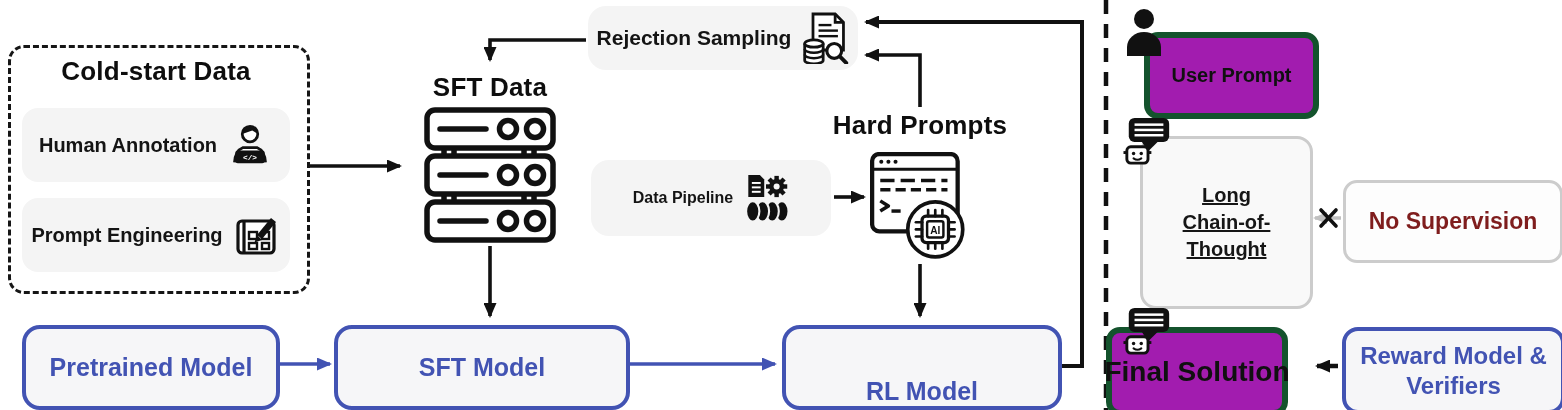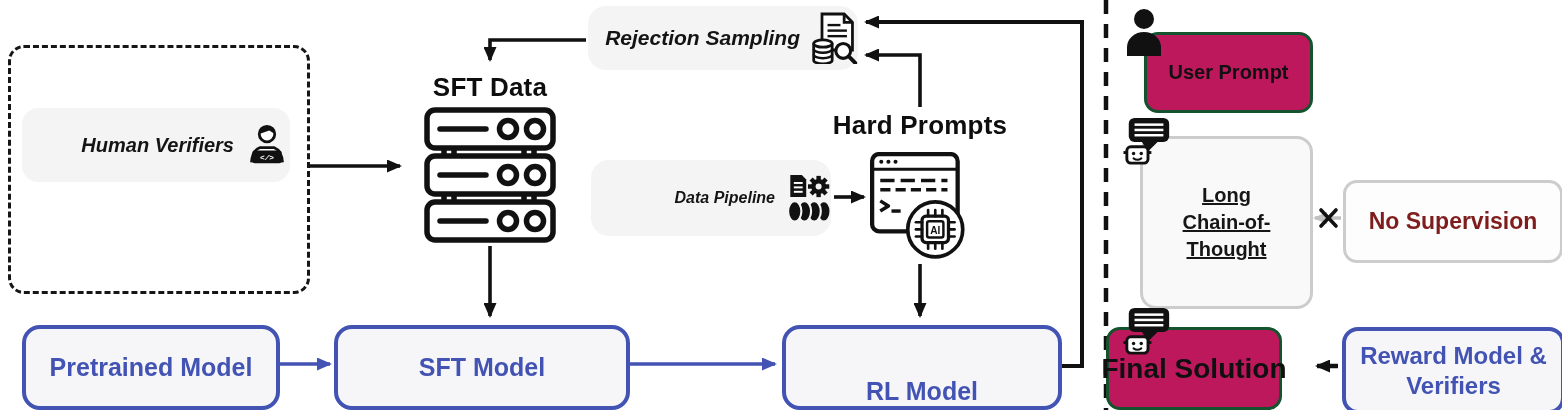--- a/index.html
+++ b/index.html
@@ -2,26 +2,26 @@
 <html><head>
 <meta charset="utf-8">
 <style>
   html,body{margin:0;padding:0;background:#fff;}
   .canvas{position:relative;width:1562px;height:410px;background:#fff;
     font-family:"Liberation Sans",sans-serif;overflow:hidden;}
   .abs{position:absolute;}
   .title{font-weight:700;color:#0e0e0e;text-align:center;letter-spacing:.2px;}
   .dashed-box{border:3px dashed #161616;border-radius:16px;background:#fff;}
   .pill{background:#f4f4f4;border-radius:16px;display:flex;align-items:center;
-    justify-content:flex-end;gap:10px;font-style:italic;}
+    justify-content:center;gap:10px;}
   .pill .lbl{font-weight:700;font-size:20px;color:#141414;white-space:nowrap;}
   .model-box{border:4px solid #4253b3;border-radius:18px;background:#f6f6f8;
     display:flex;align-items:center;justify-content:center;color:#4253b3;
     font-weight:700;font-size:25px;white-space:nowrap;}
-  .frame-navy{border:3px solid #14532d;border-radius:14px;background:#be185d;
+  .frame-navy{border:6px solid #14532d;border-radius:14px;background:#a21caf;
     display:flex;align-items:center;justify-content:center;font-weight:700;
     font-size:20px;color:#101010;white-space:nowrap;}
   .frame-gray{border:3px solid #cccccc;border-radius:16px;background:#f9f9f9;
     display:flex;flex-direction:column;align-items:center;justify-content:center;
     font-weight:700;font-size:20px;color:#161616;line-height:1.35;text-decoration:underline;}
   .frame-gray-white{border:3px solid #cccccc;border-radius:14px;background:#fdfdfd;
     display:flex;align-items:center;justify-content:center;font-weight:700;
     font-size:23px;color:#7f1d1d;white-space:nowrap;}
   .reward-box{border:4px solid #4253b3;border-radius:16px;background:#f6f6f8;
     display:flex;flex-direction:column;align-items:center;justify-content:center;
@@ -84,32 +84,46 @@
     <line x1="1341" y1="218" x2="1315" y2="218" stroke="#c0c0c0" stroke-width="3.5" marker-end="url(#ah-g)"></line>
     <g stroke="#111" stroke-width="3.6" stroke-linecap="round">
       <line x1="1321" y1="210" x2="1336" y2="226"></line>
       <line x1="1336" y1="210" x2="1321" y2="226"></line>
     </g>
 
     <line x1="1106" y1="0" x2="1106" y2="410" stroke="#111" stroke-width="4.5" stroke-dasharray="14 10"></line>
   </svg>
 
   <div class="abs dashed-box" style="left:8px;top:45px;width:296px;height:243px;"></div>
+  <div class="abs title" style="left:8px;top:56px;width:296px;font-size:26px;">Cold-start Data</div>
 
   <div class="abs pill" style="left:22px;top:108px;width:268px;height:74px;">
-    <span class="lbl">Human Verifiers</span>
+    <span class="lbl">Human Annotation</span>
     <svg width="46" height="42" viewBox="0 0 50 46">
       <path d="M8,42 q1,-13 9,-16 l16,0 q8,3 9,16" fill="#fff" stroke="#111" stroke-width="3"></path>
       <circle cx="25" cy="11" r="8.5" fill="#fff" stroke="#111" stroke-width="3"></circle>
       <path d="M16.5,11 a8.5,8.5 0 0 1 17,0 l-6,-4 l-11,4 z" fill="#111"></path>
       <rect x="9" y="29" width="32" height="14" rx="2.5" fill="#111"></rect>
       <text x="25" y="39" font-size="8.5" font-weight="bold" fill="#fff" text-anchor="middle" font-family="Liberation Mono, monospace">&lt;/&gt;</text>
     </svg>
   </div>
 
+  <div class="abs pill" style="left:22px;top:198px;width:268px;height:74px;">
+    <span class="lbl">Prompt Engineering</span>
+    <svg width="48" height="44" viewBox="0 0 48 44">
+      <rect x="5" y="8" width="36" height="32" rx="4" fill="#fff" stroke="#111" stroke-width="3.2"></rect>
+      <line x1="11" y1="8" x2="11" y2="40" stroke="#111" stroke-width="3.2"></line>
+      <rect x="16" y="19" width="8" height="7" fill="none" stroke="#111" stroke-width="2.4"></rect>
+      <rect x="29" y="19" width="7" height="7" fill="none" stroke="#111" stroke-width="2.4"></rect>
+      <rect x="16" y="30" width="8" height="6" fill="none" stroke="#111" stroke-width="2.4"></rect>
+      <rect x="29" y="30" width="7" height="6" fill="none" stroke="#111" stroke-width="2.4"></rect>
+      <path d="M24,22 L38,5 L43,9 L29,26 Z" fill="#111"></path>
+      <path d="M24,22 l-2.5,7.5 l7.5,-2.5 z" fill="#111"></path>
+    </svg>
+  </div>
 
   <div class="abs title" style="left:400px;top:72px;width:180px;font-size:26px;">SFT Data</div>
   <svg class="abs" style="left:424px;top:106px;" width="132" height="140" viewBox="0 0 132 140">
     <g fill="#fff" stroke="#111" stroke-width="5.5">
       <rect x="20" y="38" width="10" height="14"></rect>
       <rect x="100" y="38" width="10" height="14"></rect>
       <rect x="20" y="86" width="10" height="14"></rect>
       <rect x="100" y="86" width="10" height="14"></rect>
       <rect x="3" y="4" width="126" height="38" rx="8"></rect>
       <rect x="3" y="50" width="126" height="38" rx="8"></rect>

